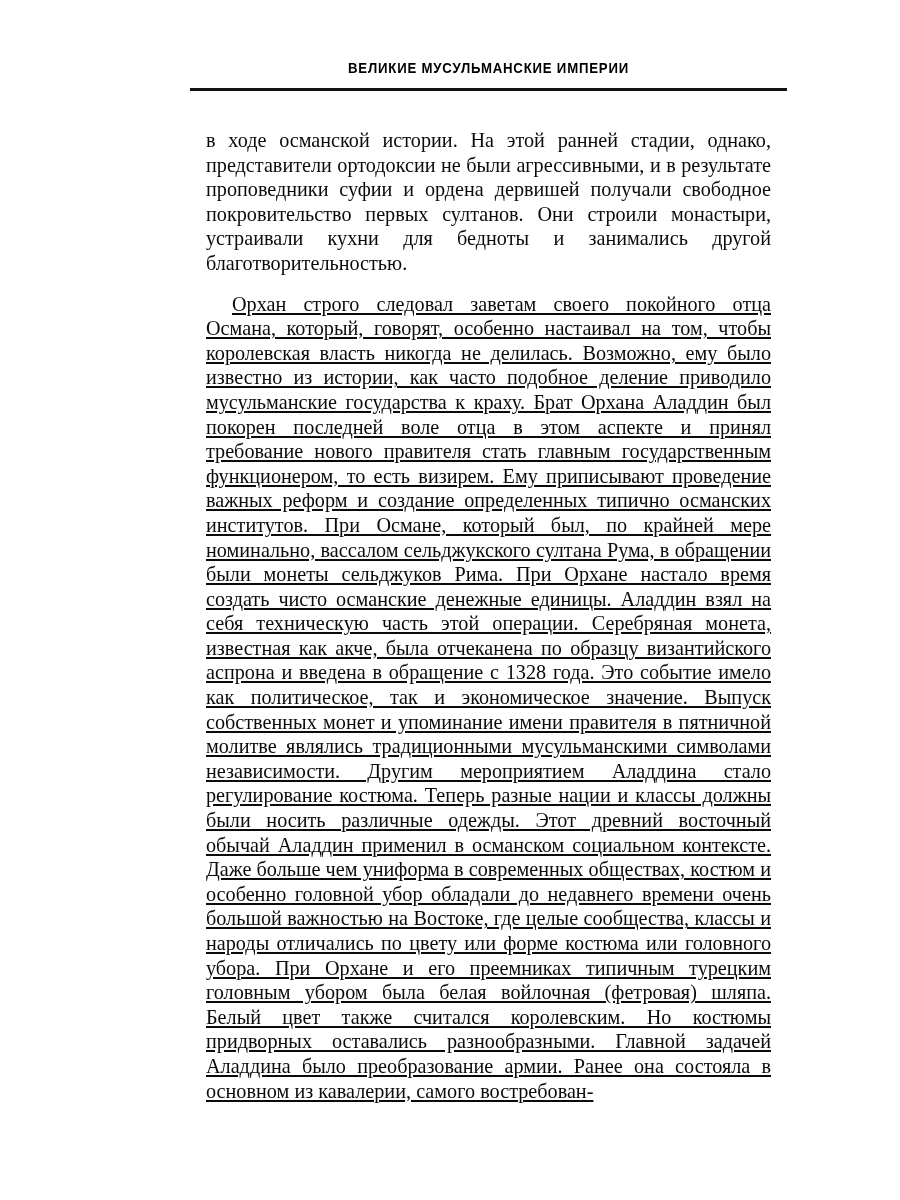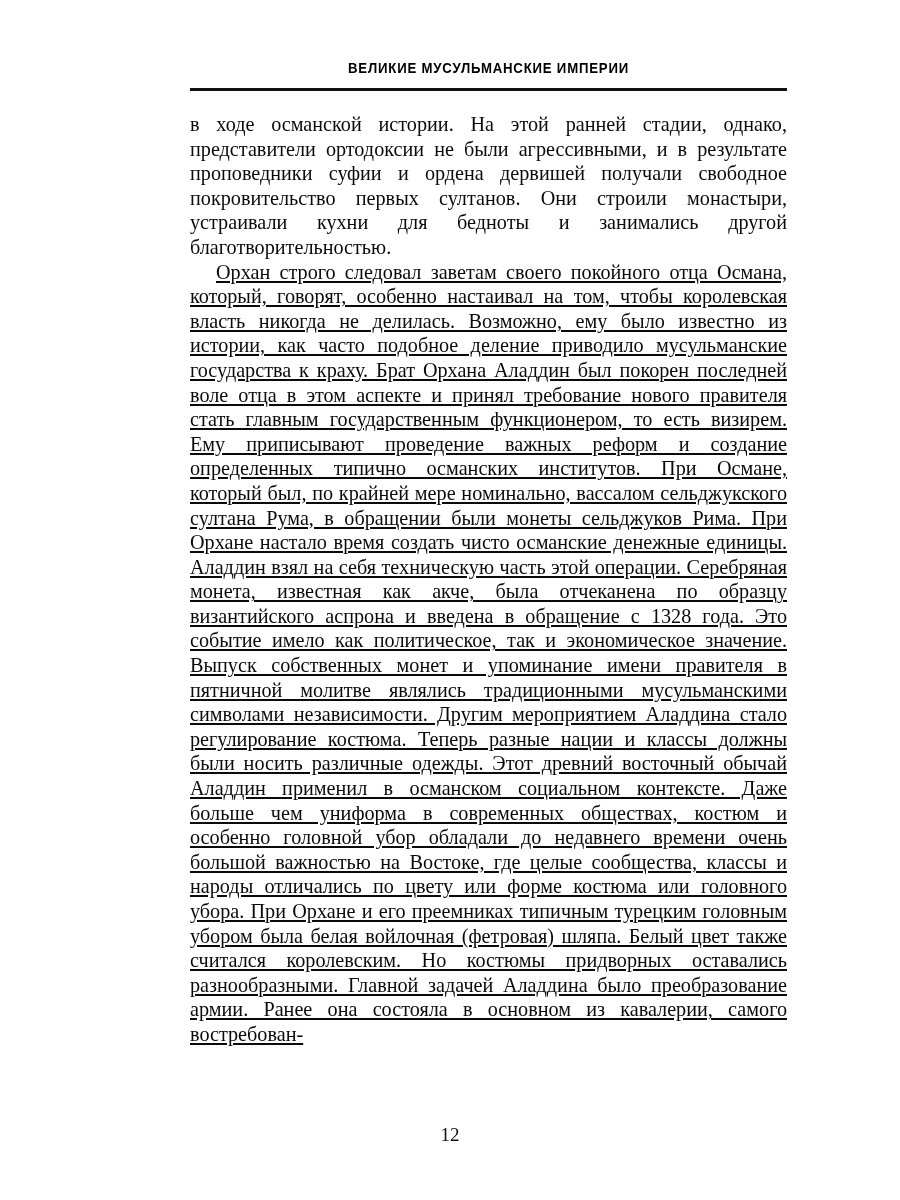--- a/index.html
+++ b/index.html
@@ -50,21 +50,21 @@
   }
 
   
   .textblock {
     position: absolute;
     left: 190px;
     top: 112px;
     width: 597px;
   }
   p.para {
-    margin: 0;
+    margin: 16px;
     font-size: 20.2px;
     line-height: 24.6px;
     text-align: justify;
     text-justify: inter-word;
     hyphens: none;
     word-spacing: 0.1px;
   }
   p.para.indent {
     text-indent: 26px;
     text-decoration: underline;
@@ -90,15 +90,14 @@
   <div class="header-zone">
     <div class="running-head">ВЕЛИКИЕ МУСУЛЬМАНСКИЕ ИМПЕРИИ</div>
     <div class="head-rule"></div>
   </div>
 
   <div class="textblock">
     <p class="para">в ходе османской истории. На этой ранней стадии, однако, представители ортодоксии не были агрессивными, и в результате проповедники суфии и ордена дервишей получали свободное покровительство первых султанов. Они строили монастыри, устраивали кухни для бедноты и занимались другой благотворительностью.</p>
     <p class="para indent">Орхан строго следовал заветам своего покойного отца Османа, который, говорят, особенно настаивал на том, чтобы королевская власть никогда не делилась. Возможно, ему было известно из истории, как часто подобное деление приводило мусульманские государства к краху. Брат Орхана Аладдин был покорен последней воле отца в этом аспекте и принял требование нового правителя стать главным государственным функционером, то есть визирем. Ему приписывают проведение важных реформ и создание определенных типично османских институтов. При Османе, который был, по крайней мере номинально, вассалом сельджукского султана Рума, в обращении были монеты сельджуков Рима. При Орхане настало время создать чисто османские денежные единицы. Аладдин взял на себя техническую часть этой операции. Серебряная монета, известная как акче, была отчеканена по образцу византийского аспрона и введена в обращение с 1328 года. Это событие имело как политическое, так и экономическое значение. Выпуск собственных монет и упоминание имени правителя в пятничной молитве являлись традиционными мусульманскими символами независимости. Другим мероприятием Аладдина стало регулирование костюма. Теперь разные нации и классы должны были носить различные одежды. Этот древний восточный обычай Аладдин применил в османском социальном контексте. Даже больше чем униформа в современных обществах, костюм и особенно головной убор обладали до недавнего времени очень большой важностью на Востоке, где целые сообщества, классы и народы отличались по цвету или форме костюма или головного убора. При Орхане и его преемниках типичным турецким головным убором была белая войлочная (фетровая) шляпа. Белый цвет также считался королевским. Но костюмы придворных оставались разнообразными. Главной задачей Аладдина было преобразование армии. Ранее она состояла в основном из кавалерии, самого востребован-</p>
   </div>
 
-  <div class="folio">12</div>
 
 </div>
 
 </body></html>

